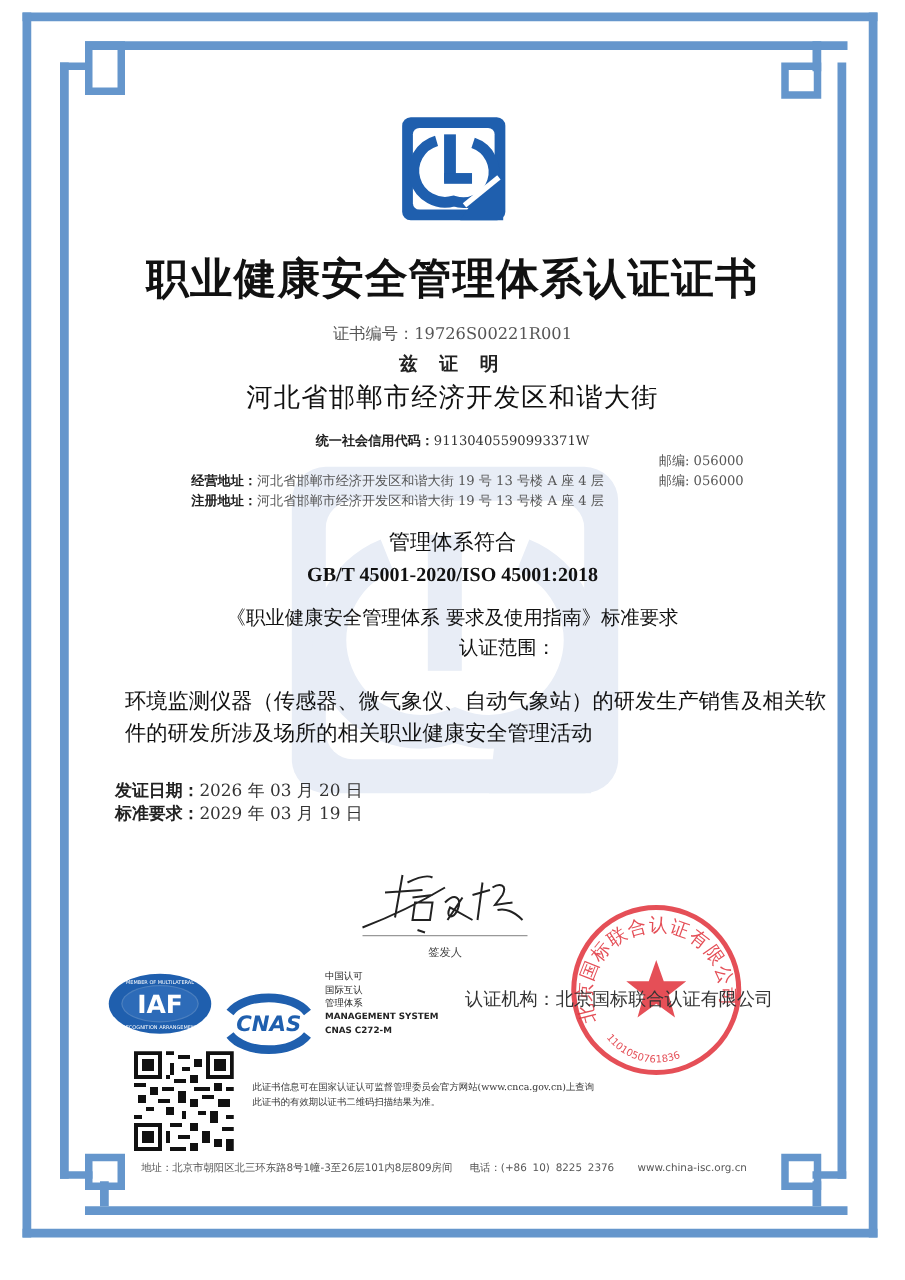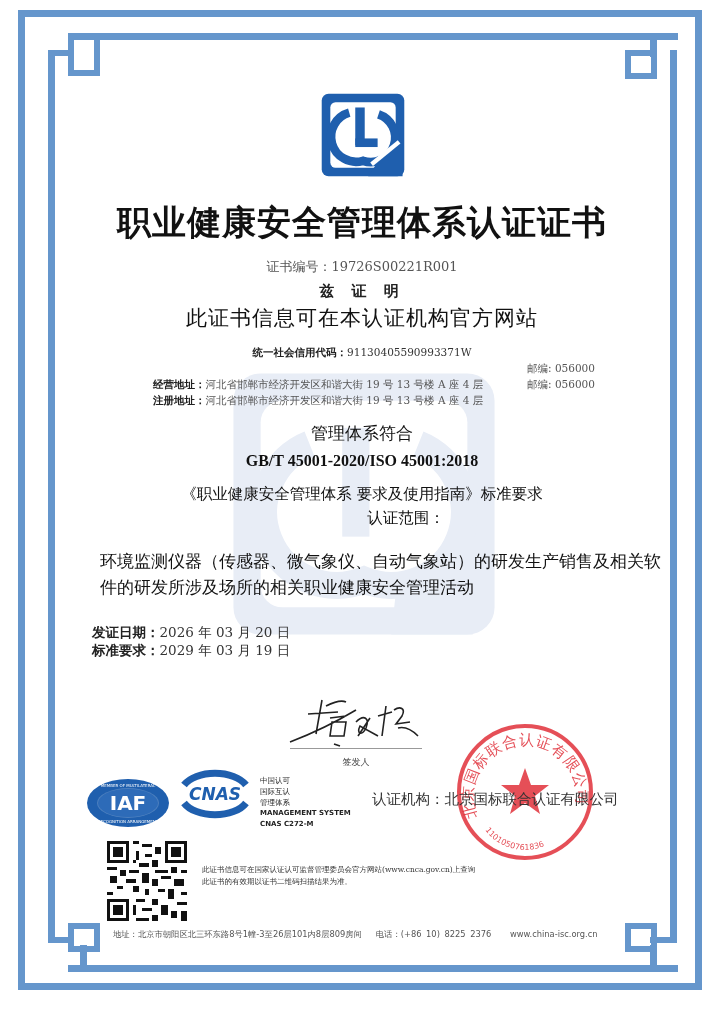--- a/index.html
+++ b/index.html
@@ -80,21 +80,21 @@
     <path d="M64 86 L96 58 L96 98 L56 98 Z" fill="#1f5fae"></path>
     <path d="M60 84 L92 58" stroke="#ffffff" stroke-width="5"></path>
   </svg>
 </div>
 
 <div class="abs center title">职业健康安全管理体系认证证书</div>
 <div class="abs center certno">
   <span>证书编号：</span><span>19726S00221R001</span>
 </div>
 <div class="abs center certify">兹 证 明</div>
-<div class="abs center company">此证书信息可在本认证机构官方网站</div>
+<div class="abs center company">河北省邯郸市经济开发区和谐大街</div>
 
 <div class="abs center credit">
   <b>统一社会信用代码：</b><span>91130405590993371W</span>
 </div>
 <div class="abs addr" style="top:362px;margin-top:32px;">
   <b>注册地址：</b><span>河北省邯郸市经济开发区和谐大街 19 号 13 号楼 A 座 4 层</span>
 </div>
 <div class="abs zip" style="top:362px;">邮编: 056000</div>
 <div class="abs addr" style="top:378px;">
   <b>经营地址：</b><span>河北省邯郸市经济开发区和谐大街 19 号 13 号楼 A 座 4 层</span>
@@ -127,21 +127,21 @@
 <div class="abs" style="left:86px;top:778px;width:84px;height:50px;">
   <svg width="84" height="50" viewBox="0 0 84 50">
     <ellipse cx="42" cy="25" rx="41" ry="24" fill="#1f5fae"></ellipse>
     <ellipse cx="42" cy="25" rx="31" ry="15" fill="#ffffff" opacity="0.2"></ellipse>
     <ellipse cx="42" cy="25" rx="30" ry="14" fill="#2d6bb8"></ellipse>
     <text x="42" y="32" text-anchor="middle" font-family="DejaVu Sans, sans-serif" font-weight="bold" font-size="20" fill="#ffffff">IAF</text>
     <text x="42" y="9" text-anchor="middle" font-family="DejaVu Sans, sans-serif" font-size="4" fill="#ffffff">MEMBER OF MULTILATERAL</text>
     <text x="42" y="45" text-anchor="middle" font-family="DejaVu Sans, sans-serif" font-size="4" fill="#ffffff">RECOGNITION ARRANGEMENT</text>
   </svg>
 </div>
-<div class="abs" style="left:176px;top:767px;width:78px;height:52px;">
+<div class="abs" style="left:176px;top:792px;width:78px;height:52px;">
   <svg width="78" height="52" viewBox="0 0 78 52">
     <path d="M8 18 A34 20 0 0 1 70 18" fill="none" stroke="#1f5fae" stroke-width="7"></path>
     <path d="M8 36 A34 20 0 0 0 70 36" fill="none" stroke="#1f5fae" stroke-width="7"></path>
     <text x="39" y="33" text-anchor="middle" font-family="DejaVu Sans, sans-serif" font-weight="bold" font-style="italic" font-size="17" fill="#1f5fae">CNAS</text>
   </svg>
 </div>
 <div class="abs cnas-text">
   <div>中国认可</div>
   <div>国际互认</div>
   <div>管理体系</div>

